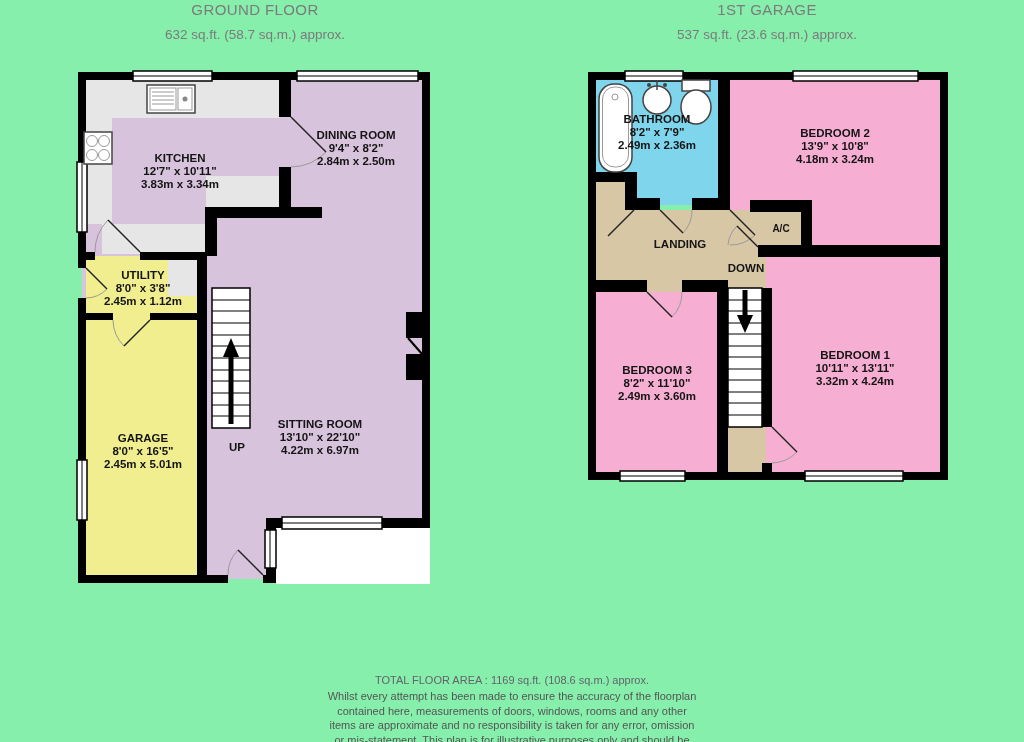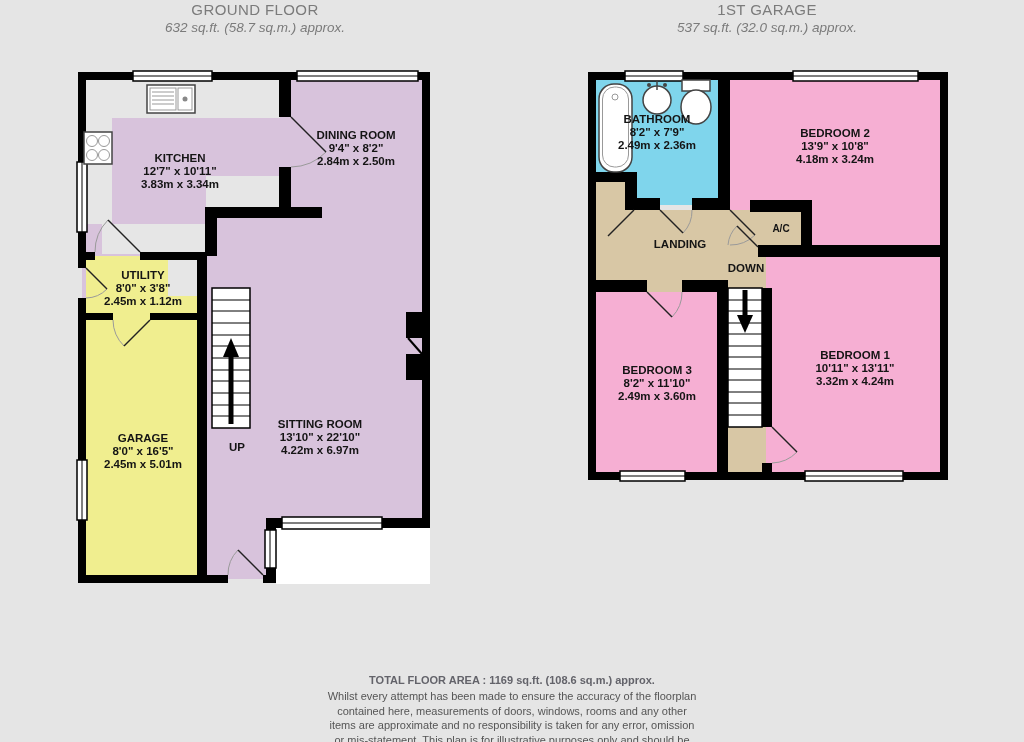--- a/index.html
+++ b/index.html
@@ -1,54 +1,54 @@
 <!DOCTYPE html>
 <html><head>
 <meta charset="utf-8">
 <style>
   html,body{margin:0;padding:0;background:#fff;}
   body{width:1024px;height:742px;font-family:"Liberation Sans",sans-serif;}
-  .canvas{position:relative;width:1024px;height:742px;background:#e5e5e5;overflow:hidden;}
+  .canvas{position:relative;width:1024px;height:742px;background:#86efac;overflow:hidden;}
   .floor-header{position:absolute;text-align:center;color:#7b7b7b;}
   .floor-header .fh-title{font-size:15px;letter-spacing:.4px;}
-  .floor-header .fh-area{font-size:13.5px;margin-top:2px;font-style:italic;}
+  .floor-header .fh-area{font-size:13.5px;margin-top:9px;}
   .fh-ground{left:75px;top:1px;width:360px;}
   .fh-first{left:587px;top:1px;width:360px;}
   svg{position:absolute;}
   #ground-svg{left:70px;top:60px;}
   #first-svg{left:580px;top:60px;}
   .room-name,.room-dim,.nav-label{font-family:"Liberation Sans",sans-serif;font-weight:bold;
     font-size:11.5px;fill:#141414;text-anchor:middle;}
   .nav-label{font-size:11.5px;}
   .ac-label{font-size:10px;}
   .win{fill:#ffffff;stroke:#000;stroke-width:1.5;}
   .winline{stroke:#000;stroke-width:1;fill:none;}
   .tread{stroke:#000;stroke-width:1;fill:none;}
   .stairbox{fill:#fff;stroke:#000;stroke-width:1.5;}
   .leaf{stroke:#222;stroke-width:1.5;fill:none;}
   .arc{stroke:#9a9a9a;stroke-width:1;fill:none;}
   .fixture{fill:#fff;stroke:#444;stroke-width:1.5;}
   .fixture-thin{fill:none;stroke:#999;stroke-width:1;}
   .footer{position:absolute;left:262px;top:674px;width:500px;text-align:center;}
-  .footer-total{font-size:11px;color:#63636a;margin-bottom:3px;font-weight:bold;}
+  .footer-total{font-size:11px;color:#63636a;margin-bottom:3px;}
   .footer-disclaimer{font-size:11px;line-height:1.33;color:#555;width:372px;margin:0 auto;}
   .footer-credit{font-size:7.6px;color:#555;margin-top:1px;}
 </style>
 </head>
 <body>
 
 <div class="canvas">
 
   <div class="floor-header fh-ground">
     <div class="fh-title">GROUND FLOOR</div>
     <div class="fh-area">632 sq.ft. (58.7 sq.m.) approx.</div>
   </div>
   <div class="floor-header fh-first">
     <div class="fh-title">1ST GARAGE</div>
-    <div class="fh-area">537 sq.ft. (32.0 sq.m.) approx.</div>
+    <div class="fh-area">537 sq.ft. (23.6 sq.m.) approx.</div>
   </div>
 
   <svg id="ground-svg" width="375" height="535" viewBox="70 60 375 535">
 
     <g>
       <rect x="82" y="76" width="344" height="503" fill="#d8c3dc"></rect>
       <rect x="86" y="256" width="111" height="60" fill="#f0ee8f"></rect>
       <rect x="86" y="316" width="111" height="261" fill="#f0ee8f"></rect>
       <g fill="#e6e6e6">
         <rect x="84" y="78" width="196" height="40"></rect>

